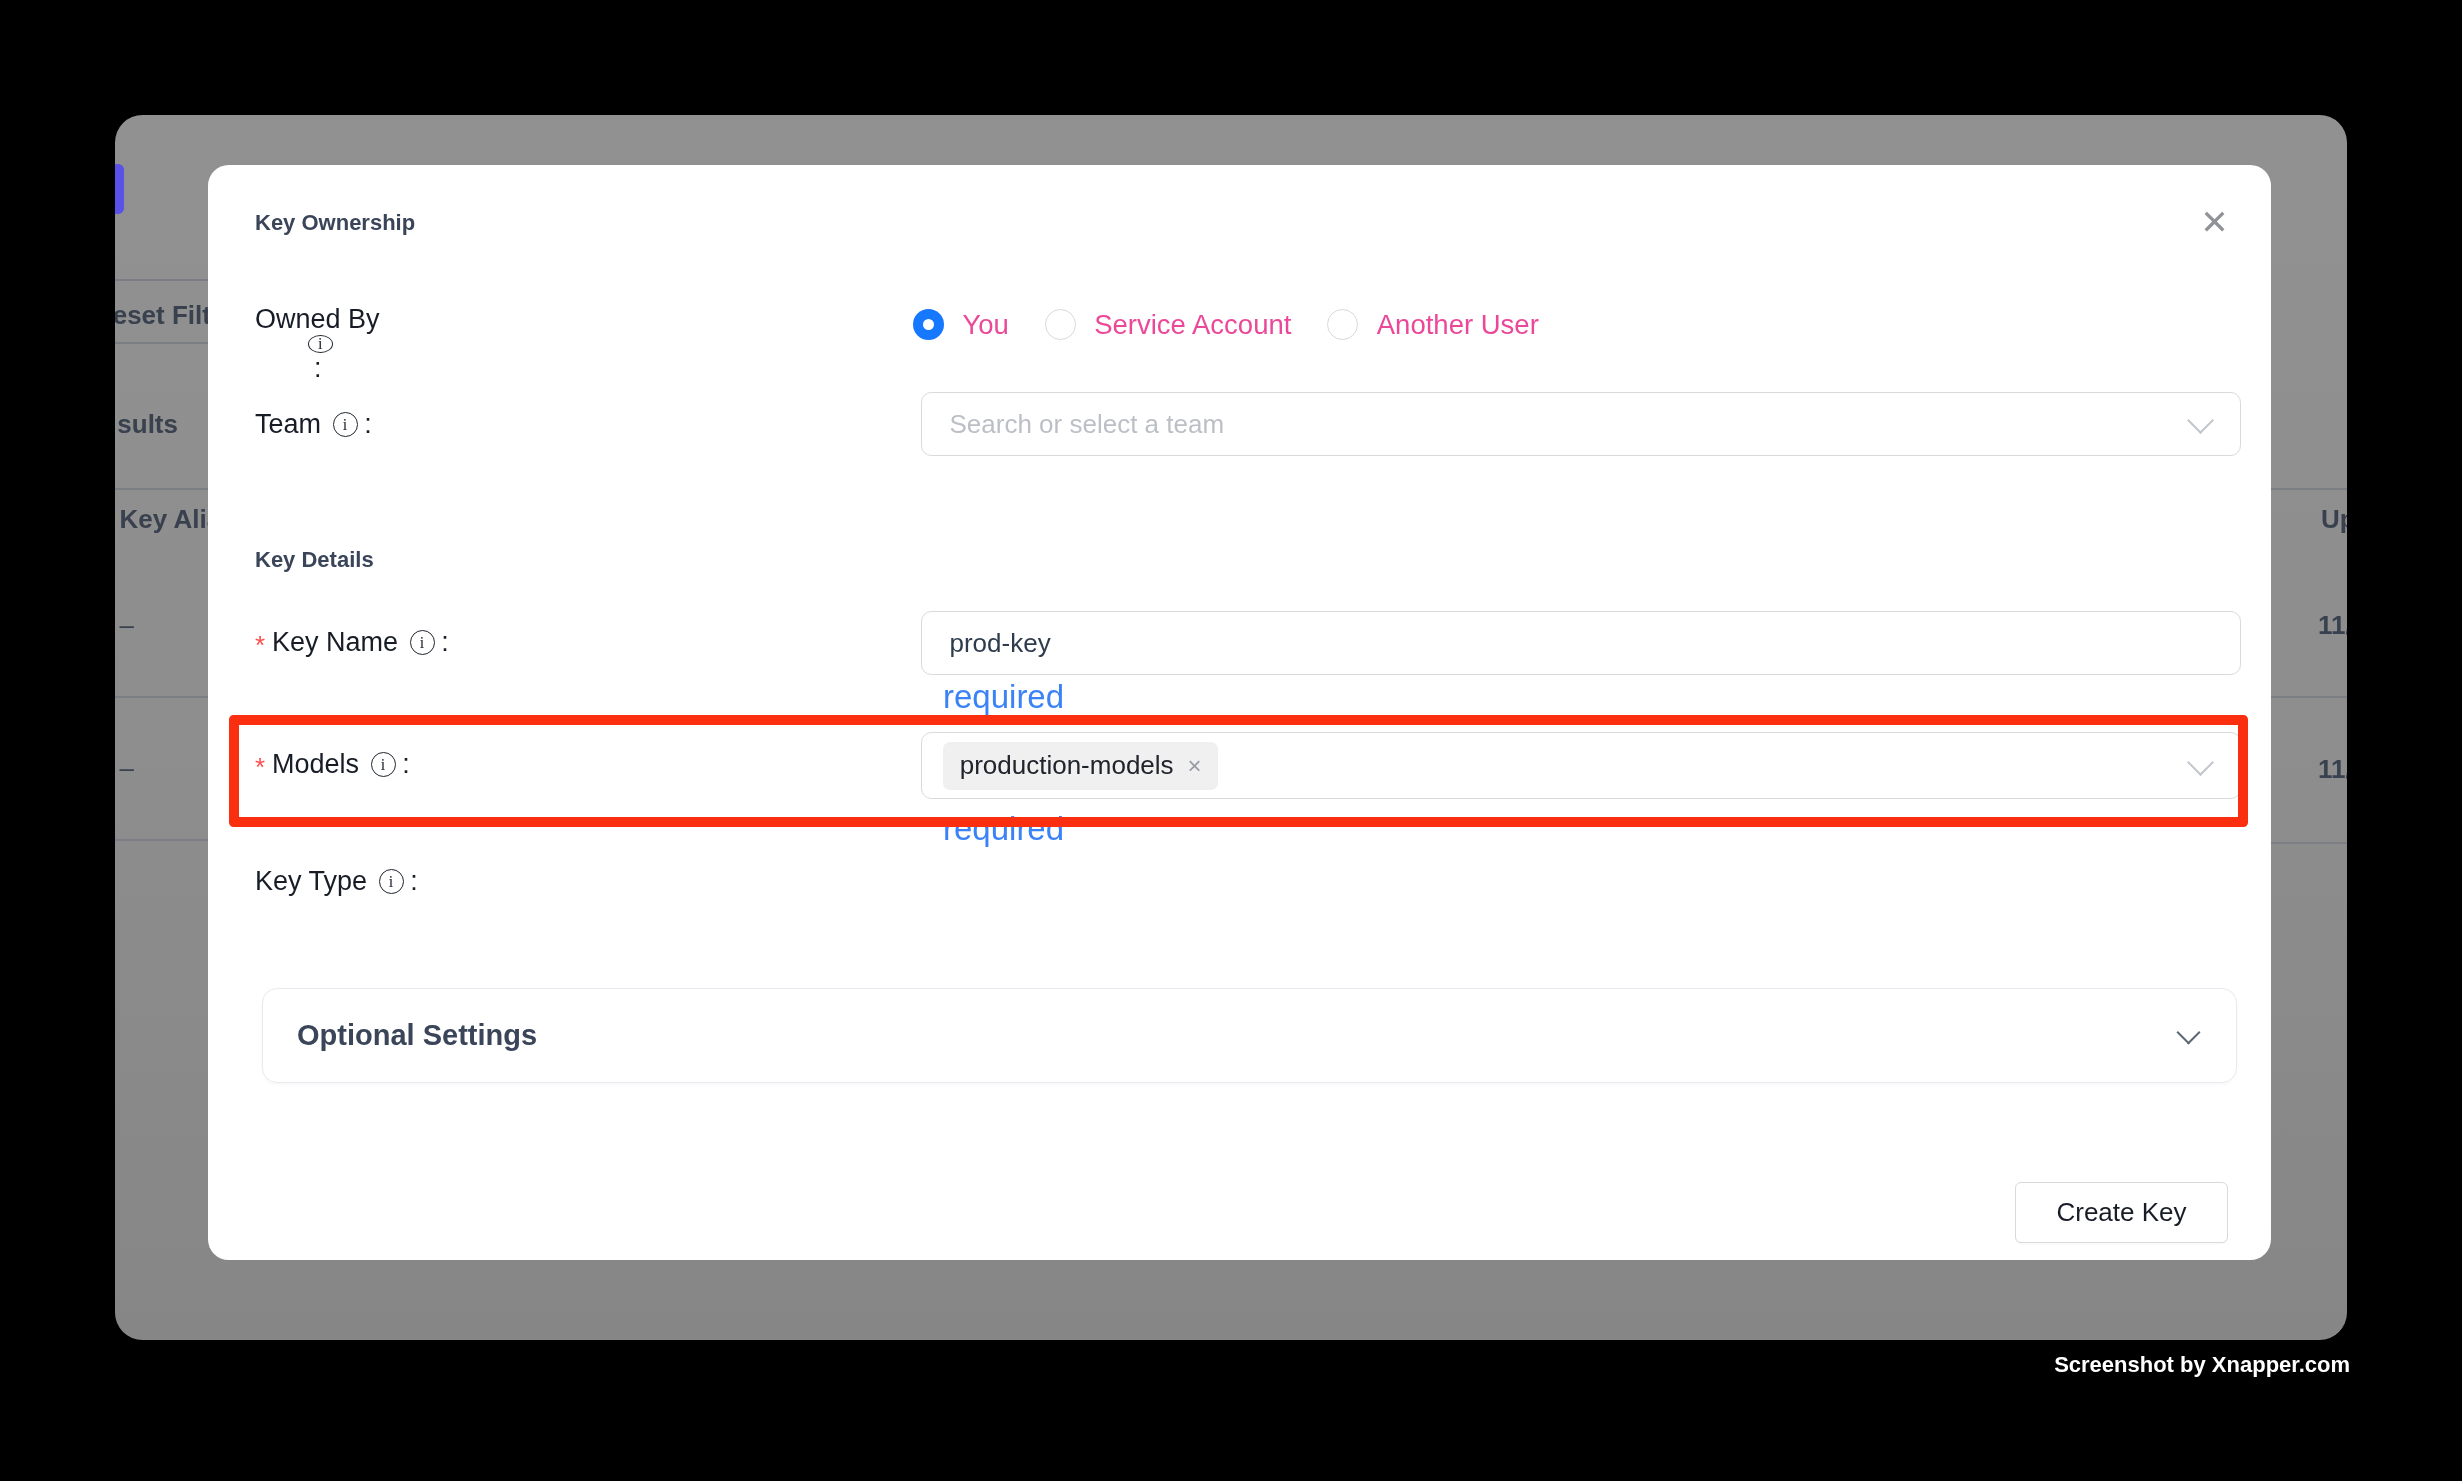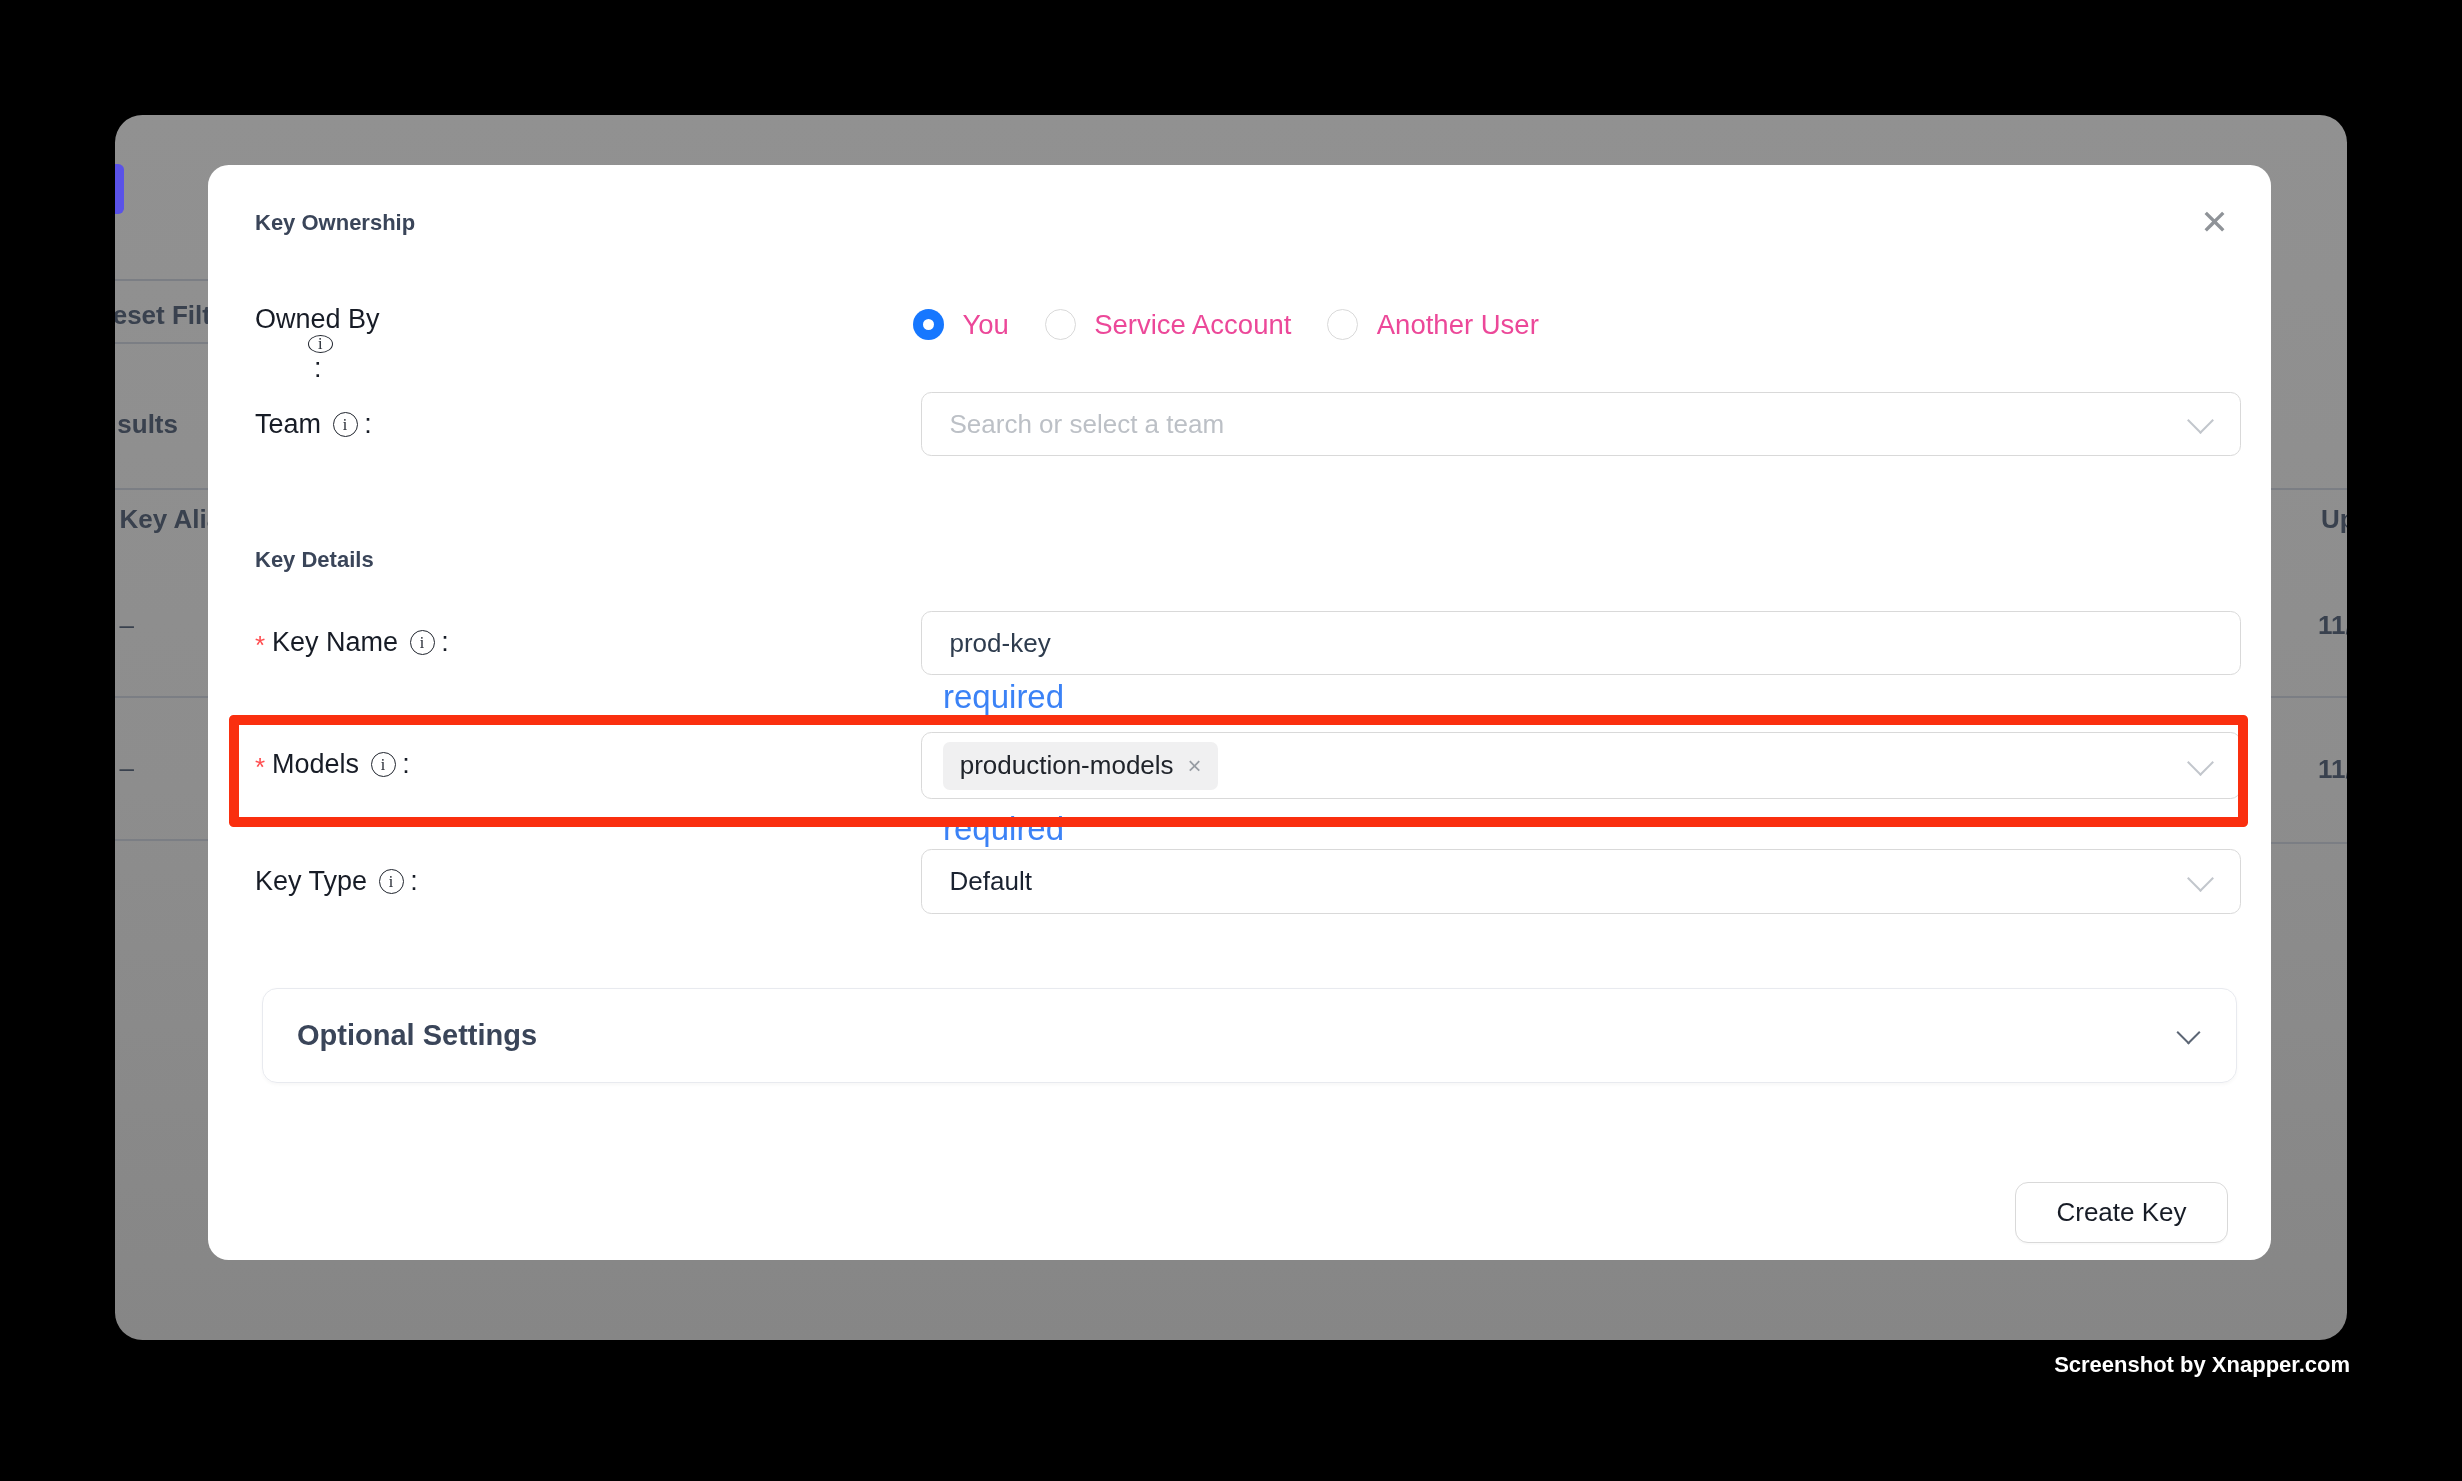--- a/index.html
+++ b/index.html
@@ -60,21 +60,21 @@
   
   .opt-panel{position:absolute;left:54px;top:823px;width:1975px;height:95px;box-sizing:border-box;
              border:1.7px solid #e8eaef;border-radius:15px;display:flex;align-items:center;
              cursor:pointer;box-shadow:0 1.7px 3.4px rgba(0,0,0,0.03);}
   .opt-label{margin-left:34px;font-size:29px;font-weight:700;color:#3a4559;}
   .opt-chevron{position:absolute;right:39px;top:50%;width:15px;height:15px;margin-top:-11.5px;
            border-right:2.9px solid #5c6675;border-bottom:2.9px solid #5c6675;transform:rotate(45deg);}
 
   
   .create-btn{position:absolute;left:1807px;top:1017px;width:213px;height:61px;box-sizing:border-box;
-              background:#fff;border:1.7px solid #d9d9d9;border-radius:13px;display:flex;
+              background:#fff;border:1.7px solid #d9d9d9;border-radius:6px;display:flex;
               align-items:center;justify-content:center;font-size:26px;color:#171c26;
               cursor:pointer;box-shadow:0 1.7px 0 rgba(0,0,0,0.02);}
 
   
   .red-box{position:absolute;left:229px;top:715px;width:2019px;height:112px;box-sizing:border-box;
            border:10.3px solid #fa2f0f;border-radius:4.6px;z-index:6;pointer-events:none;}
 
   .watermark{position:absolute;right:112px;top:1352px;font-size:22px;font-weight:700;color:#fff;
              white-space:nowrap;}
 </style>
@@ -176,24 +176,20 @@
     </div>
     <div class="req-msg" style="top:645px;">required</div>
 
     <div class="f-label" style="top:696px;">
       <span>Key Type</span>
       <span class="info-icon">
           <span>i</span>
         </span>
       <span class="colon">:</span>
     </div>
-    <div class="ctl" style="top:684px;height:65px;">
-      <span class="sel-value">Default</span>
-      <span class="chevron"></span>
-    </div>
 
     <div class="opt-panel">
       <span class="opt-label">Optional Settings</span>
       <span class="opt-chevron"></span>
     </div>
 
     <div class="create-btn">Create Key</div>
   </div>
 
   <div class="red-box"></div>

